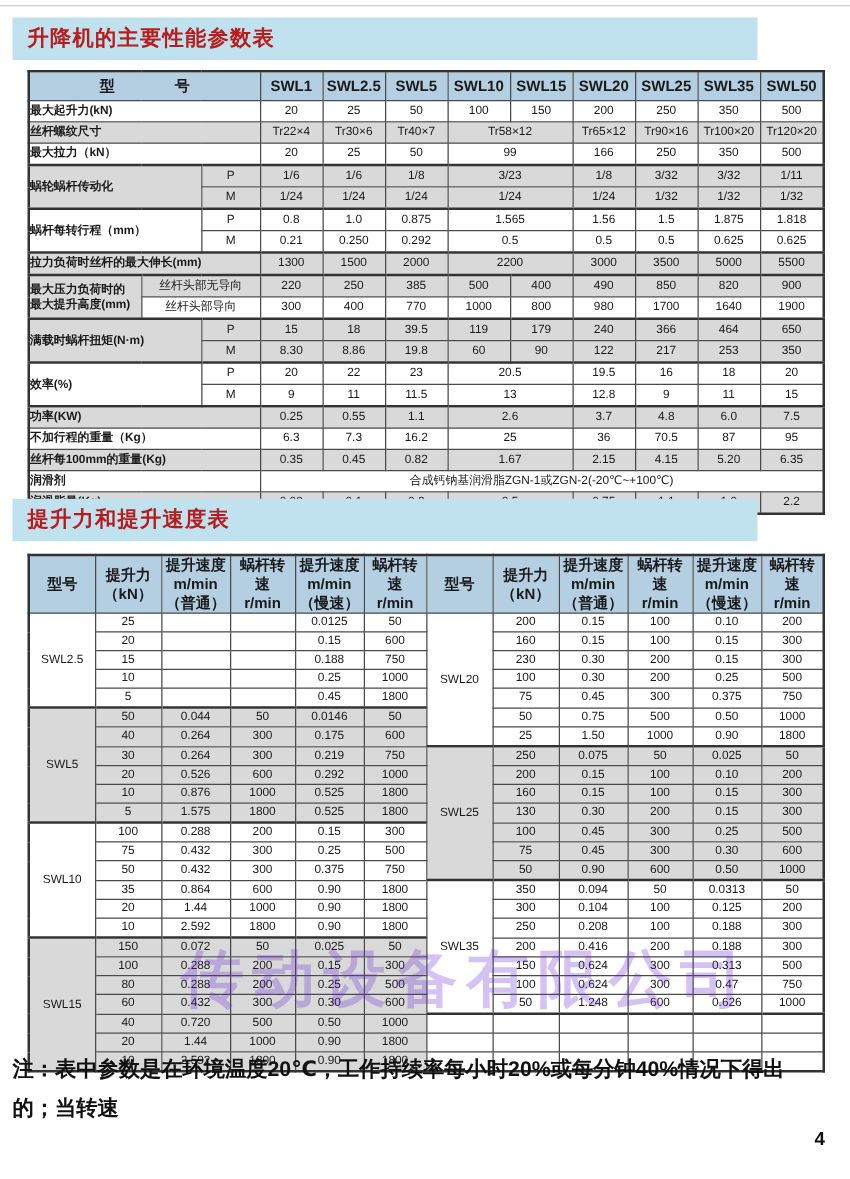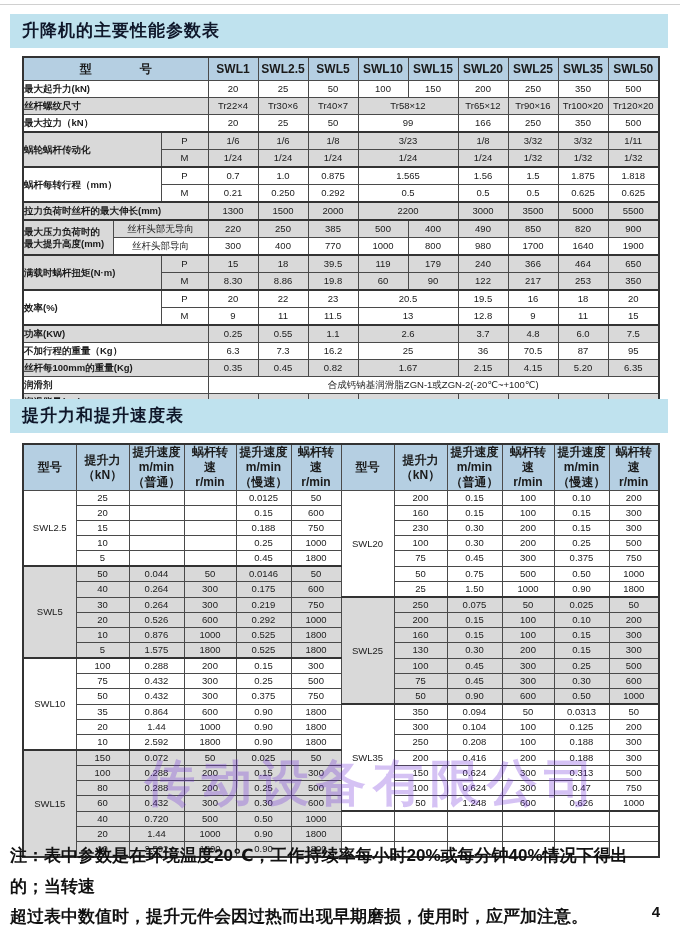--- a/index.html
+++ b/index.html
@@ -3,22 +3,22 @@
 <meta charset="utf-8">
 <style>
   html,body{margin:0;padding:0;}
   body{
     width:680px;height:943px;position:relative;background:#ffffff;
     font-family:"Liberation Sans","DejaVu Sans",sans-serif;color:#1a1a1a;
     overflow:hidden;
   }
   .topline{position:absolute;top:4px;left:0;width:680px;height:1px;background:#d0d0d0;}
   .title-bar{
-    position:absolute;left:10px;width:658px;height:34px;box-sizing:border-box;
-    background:#bfe2ee;color:#0f172a;font-weight:bold;font-size:17px;line-height:34px;
+    position:absolute;left:10px;width:596px;height:34px;box-sizing:border-box;
+    background:#bfe2ee;color:#b91c1c;font-weight:bold;font-size:17px;line-height:34px;
     padding-left:12px;letter-spacing:1px;
   }
   #title1{top:14px;}
   #title2{top:399px;}
   table{border-collapse:collapse;position:absolute;left:22px;table-layout:fixed;}
   #t1{top:56px;width:636px;border:2px solid #333;}
   #t2{top:443px;width:636px;border:2px solid #333;}
   td{
     border:1px solid #4a4a4a;text-align:center;vertical-align:middle;
     font-size:9.5px;line-height:1.25;padding:0 2px;overflow:hidden;
@@ -134,21 +134,21 @@
         <td>1/24</td>
         <td colspan="2">1/24</td>
         <td>1/24</td>
         <td>1/32</td>
         <td>1/32</td>
         <td>1/32</td>
       </tr>
       <tr class="w t">
         <td class="l cw" colspan="2" rowspan="2">蜗杆每转行程（mm）</td>
         <td>P</td>
-        <td>0.7</td>
+        <td>0.8</td>
         <td>1.0</td>
         <td>0.875</td>
         <td colspan="2">1.565</td>
         <td>1.56</td>
         <td>1.5</td>
         <td>1.875</td>
         <td>1.818</td>
       </tr>
       <tr class="w">
         <td>M</td>
@@ -641,16 +641,15 @@
         <td class="cw"></td>
         <td class="cw"></td>
       </tr>
     </tbody>
 </table>
 
 <div class="watermark">传动设备有限公司</div>
 
 <div class="note">
   <div>注：表中参数是在环境温度20℃，工作持续率每小时20%或每分钟40%情况下得出的；当转速</div>
-  <div>超过表中数值时，提升元件会因过热而出现早期磨损，使用时，应严加注意。</div>
 </div>
 
 <div class="pagenum">4</div>
 
 </body></html>

